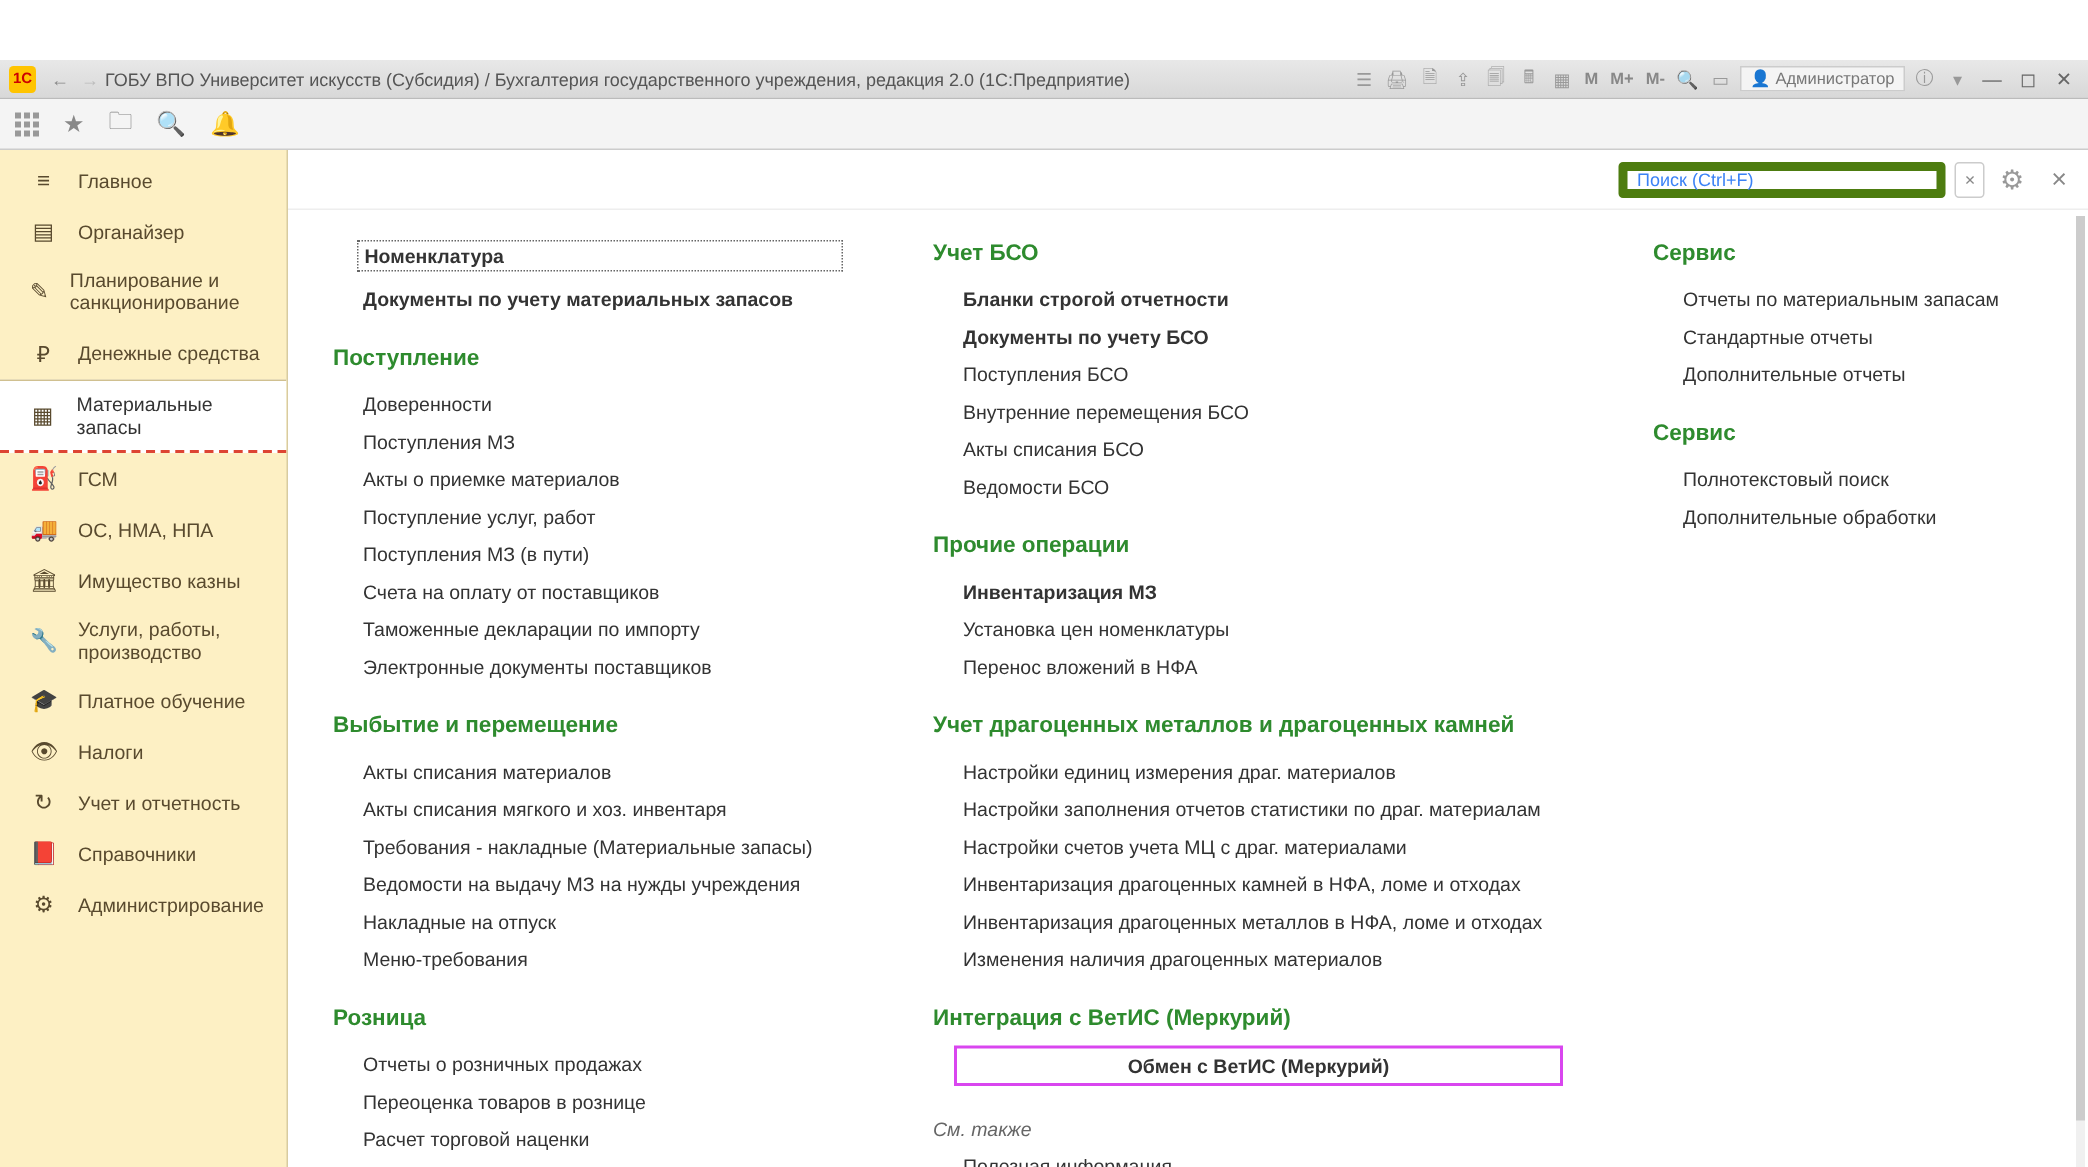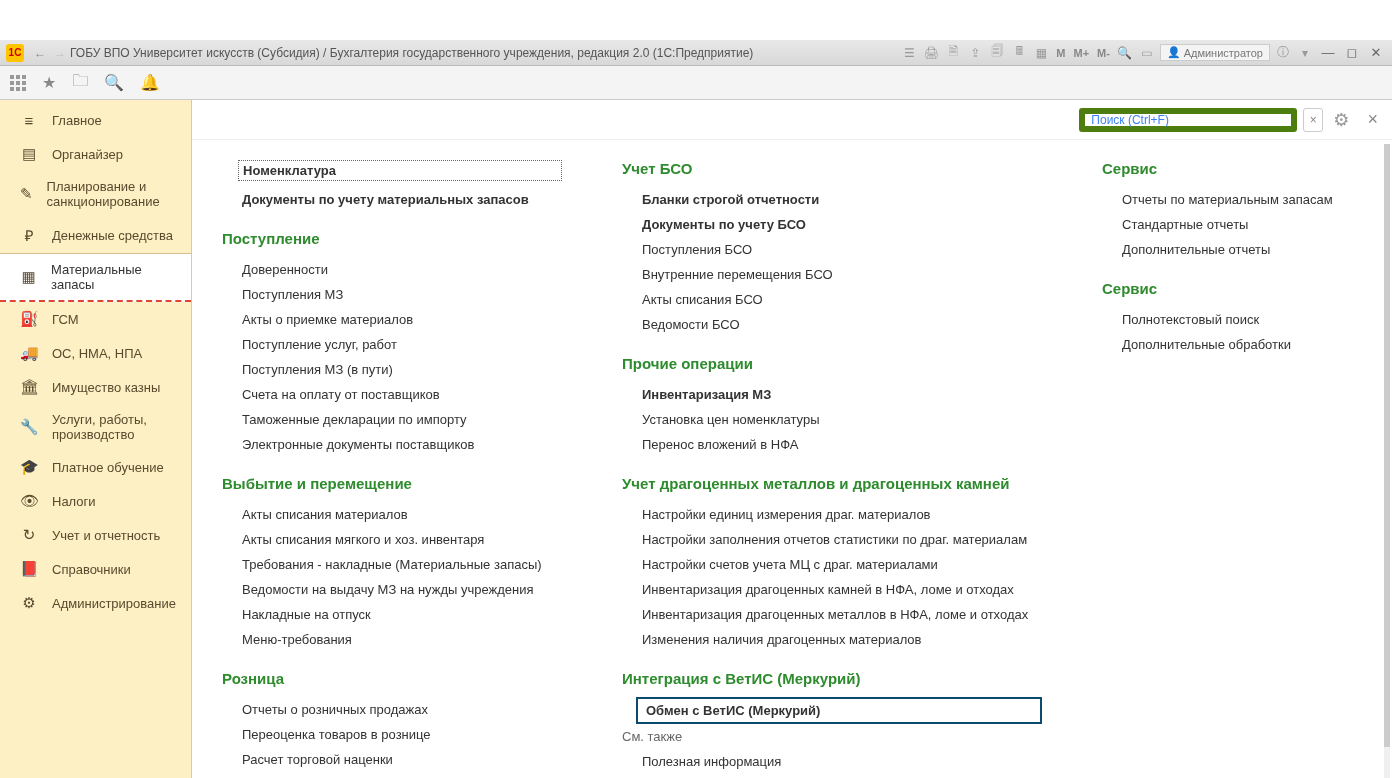--- a/index.html
+++ b/index.html
@@ -41,21 +41,21 @@
   .col { display: flex; flex-direction: column; }
   .col1 { width: 340px; }
   .col2 { width: 420px; }
   .col3 { width: 260px; }
   
   .section-header { color: #2e8b2e; font-size: 15px; margin: 18px 0 10px 0; font-weight: bold; }
   .section-header.first { margin-top: 0; }
   .link-item { color: #333; padding: 5px 0 5px 20px; font-size: 13px; cursor: pointer; }
   .link-item.bold { font-weight: bold; padding-left: 20px;}
   .link-item.nomen { border: 1px dotted #666; padding: 2px 4px; margin-left: 16px; display: inline-block; font-weight: bold; margin-bottom: 6px;}
-  .link-item.boxed-red { border: 2px solid #0c4a6e; padding: 4px 8px; margin-left: 14px; display: inline-block; font-weight: bold; }
+  .link-item.boxed-red { border: 2px solid #d946ef; padding: 4px 8px; margin-left: 14px; display: inline-block; font-weight: bold; text-align: center; }
   .link-item.subtle { color: #666; padding-left: 0;}
   
   .scroll-ind { position:absolute; right:2px; top:44px; bottom:4px; width:6px; background:#f0f0f0;}
   .scroll-thumb{ width:6px; height:90%; background:#ccc; }
 </style>
 </head>
 <body>
 
 <div class="title-bar">
   <div class="title-1c">1C</div>
@@ -215,21 +215,21 @@
             <div class="link-item">Перенос вложений в НФА</div>
             <div class="section-header">Учет драгоценных металлов и драгоценных камней</div>
             <div class="link-item">Настройки единиц измерения драг. материалов</div>
             <div class="link-item">Настройки заполнения отчетов статистики по драг. материалам</div>
             <div class="link-item">Настройки счетов учета МЦ с драг. материалами</div>
             <div class="link-item">Инвентаризация драгоценных камней в НФА, ломе и отходах</div>
             <div class="link-item">Инвентаризация драгоценных металлов в НФА, ломе и отходах</div>
             <div class="link-item">Изменения наличия драгоценных материалов</div>
             <div class="section-header">Интеграция с ВетИС (Меркурий)</div>
             <div class="link-item boxed-red">Обмен с ВетИС (Меркурий)</div>
-            <div class="link-item subtle" style="margin-top: 0;">См. также</div>
+            <div class="link-item subtle" style="margin-top: 16px; font-style: italic;">См. также</div>
             <div class="link-item">Полезная информация</div>
           </div>
         <div class="col col3" id="col3">
             <div class="section-header first">Сервис</div>
             <div class="link-item">Отчеты по материальным запасам</div>
             <div class="link-item">Стандартные отчеты</div>
             <div class="link-item">Дополнительные отчеты</div>
             <div class="section-header">Сервис</div>
             <div class="link-item">Полнотекстовый поиск</div>
             <div class="link-item">Дополнительные обработки</div>

